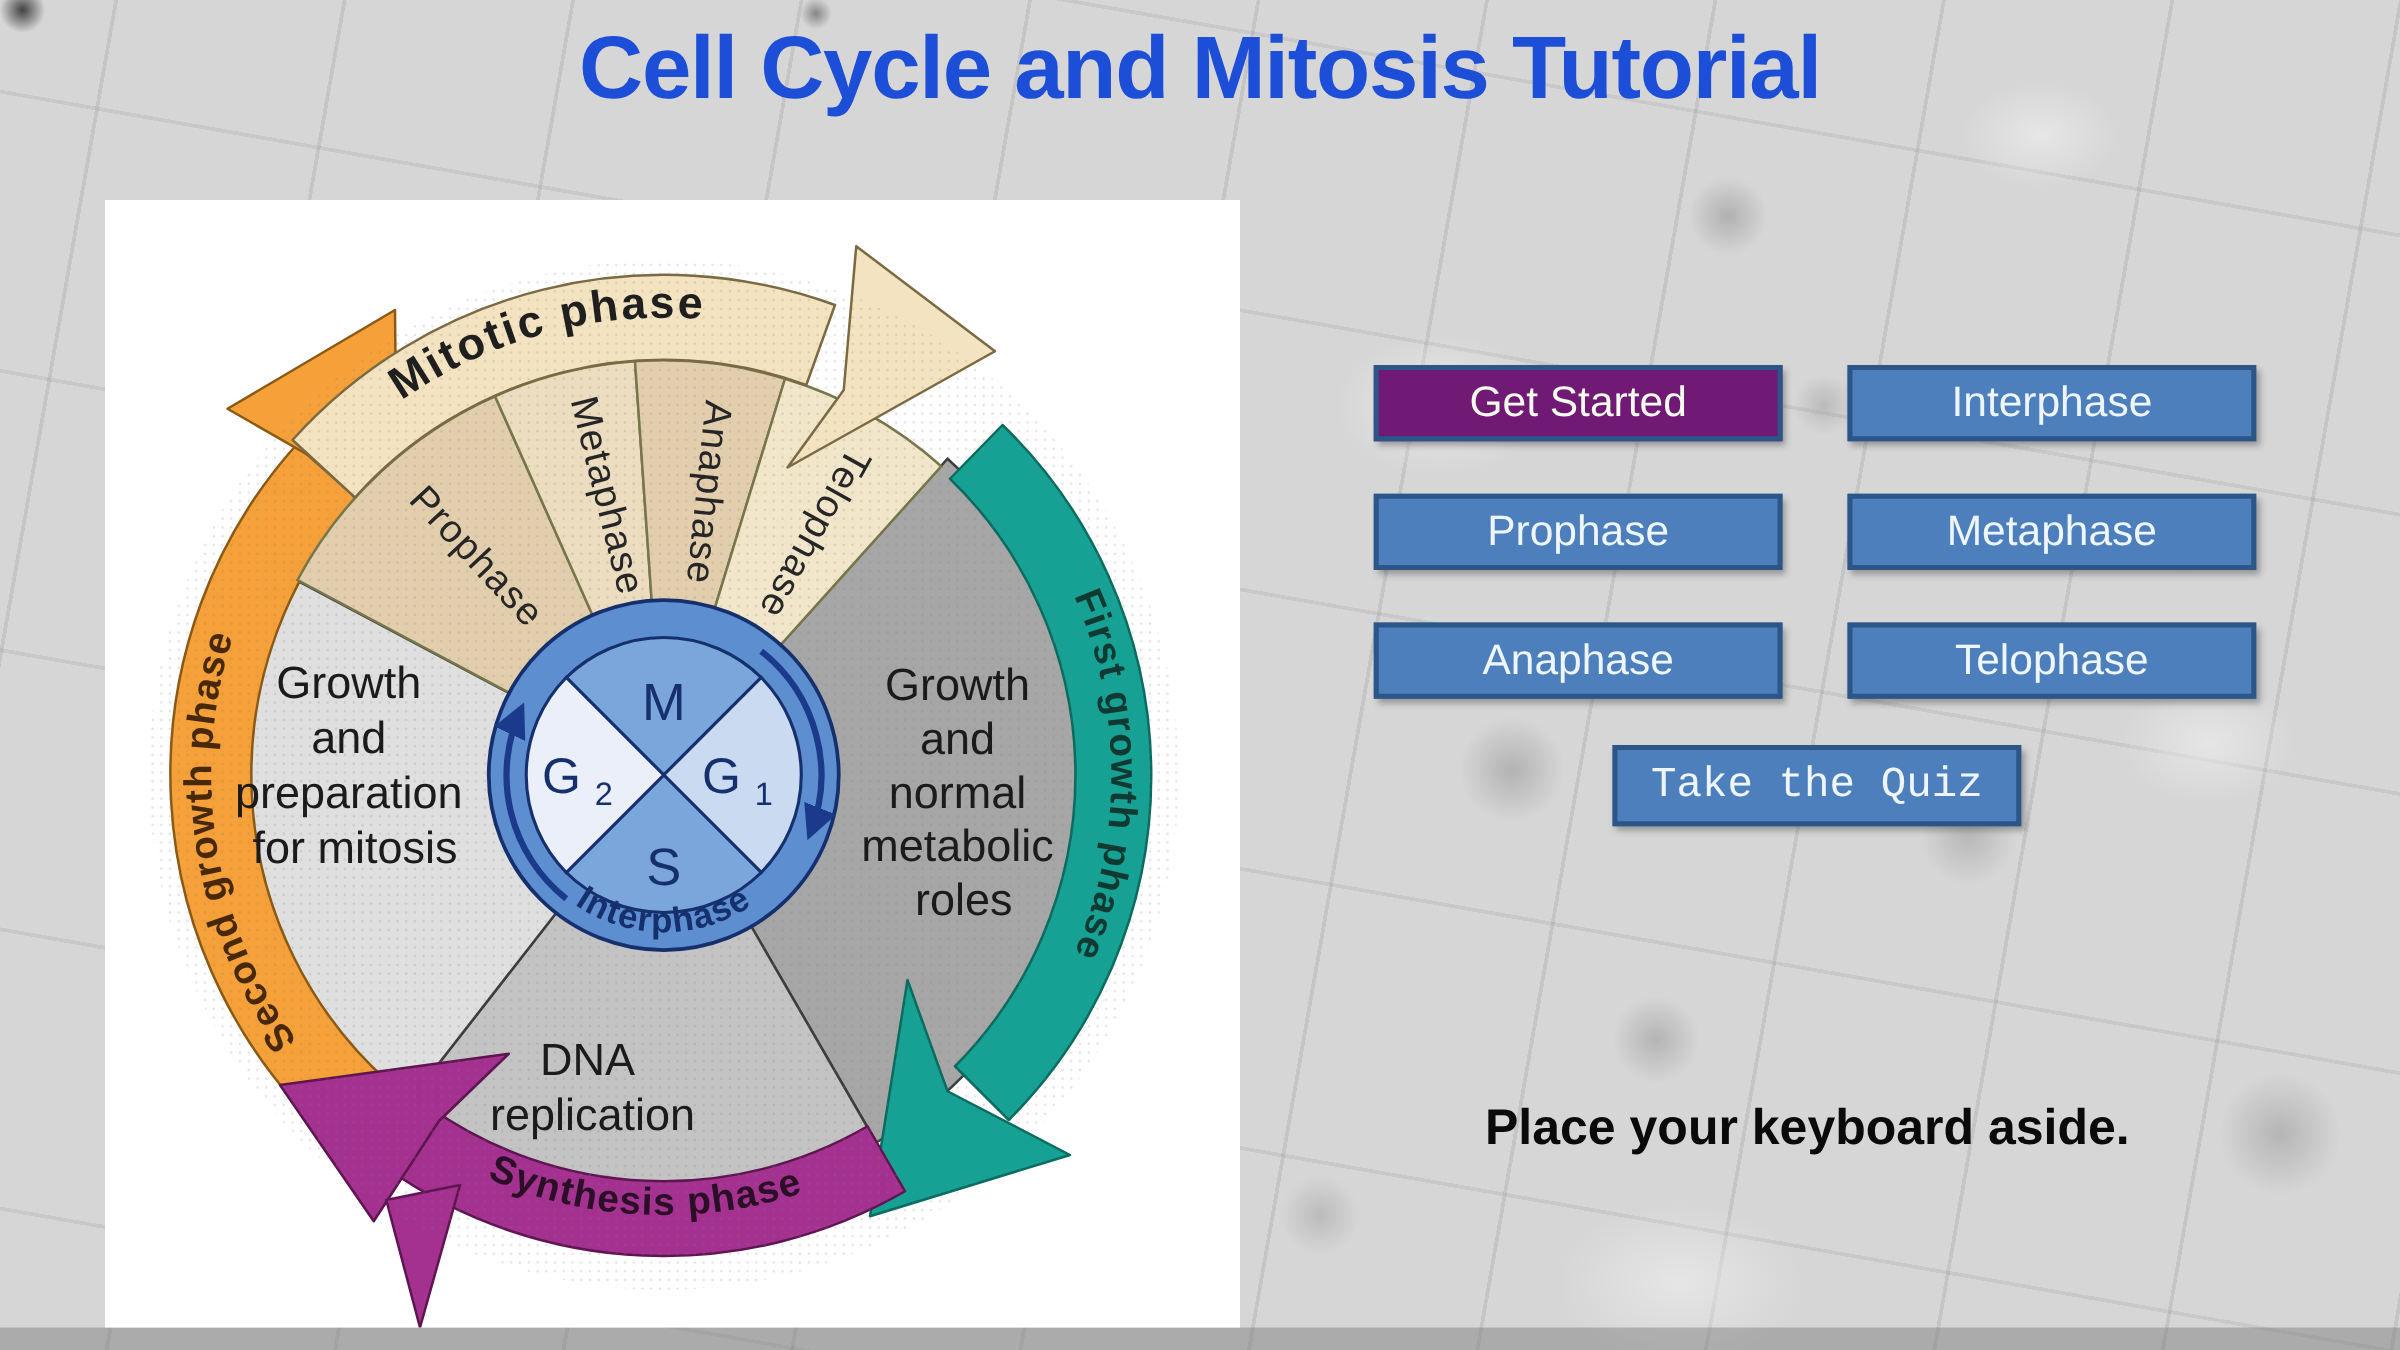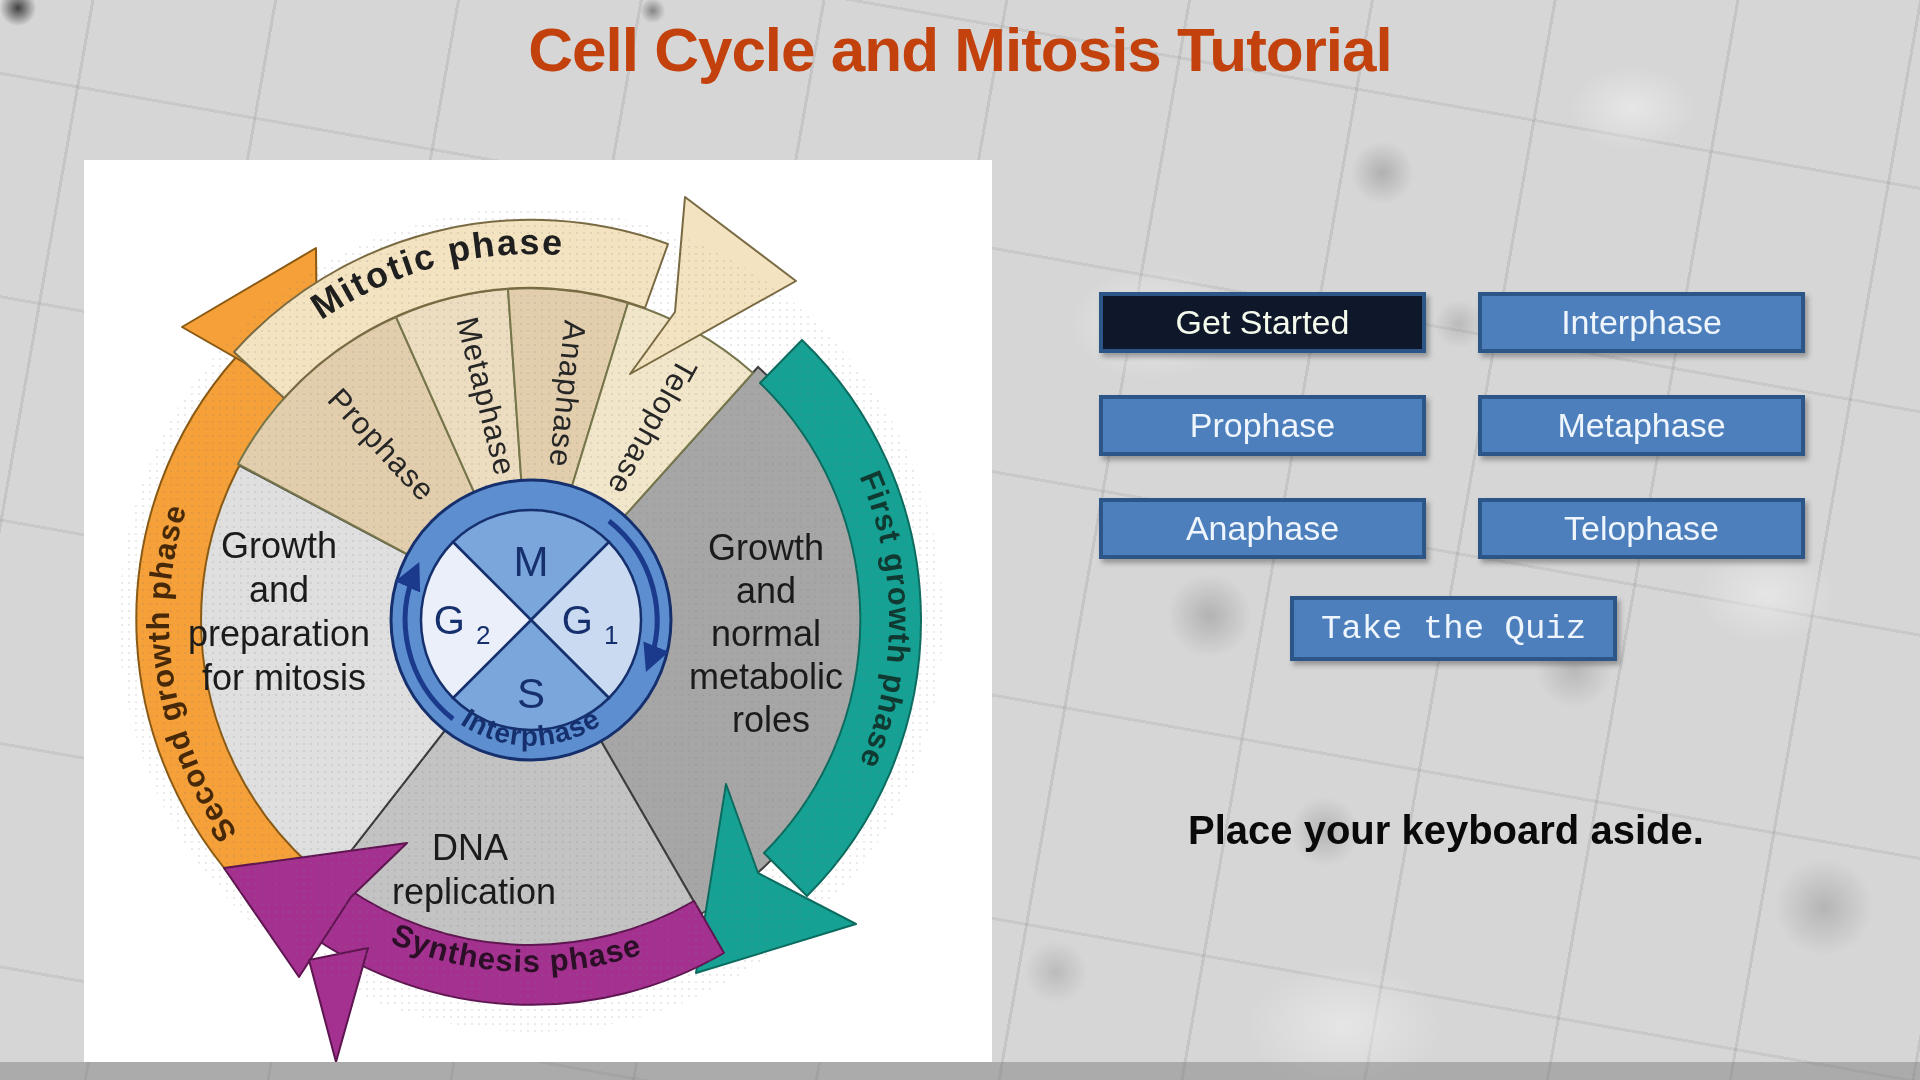--- a/index.html
+++ b/index.html
@@ -27,40 +27,40 @@
       radial-gradient(ellipse 140px 90px at 70% 95%, rgba(236,236,236,.7), transparent 70%),
       repeating-linear-gradient(100deg, transparent 0 90px, rgba(120,120,120,.18) 90px 93px, transparent 93px 180px),
       repeating-linear-gradient(10deg, transparent 0 110px, rgba(120,120,120,.14) 110px 113px, transparent 113px 220px);
   }
   .bottom-band{
     position:absolute;left:0;top:1062px;width:1920px;height:18px;
     background:rgba(120,120,120,.45);pointer-events:none;
   }
   .page-title{
     position:absolute;left:0;top:14px;width:1920px;
-    text-align:center;font-size:62px;font-weight:bold;color:#c2410c;
+    text-align:center;font-size:71px;font-weight:bold;color:#1d4ed8;
     letter-spacing:-1px;
   }
   .diagram-panel{
     position:absolute;left:84px;top:160px;width:908px;height:902px;
     background:#ffffff;
   }
   .btn{
     position:absolute;width:327px;height:61px;
     display:flex;align-items:center;justify-content:center;
     background:#4d7fbc;border:4px solid #2b5687;box-sizing:border-box;
     color:#eef5fc;font-size:34px;cursor:pointer;
     box-shadow:3px 4px 5px rgba(70,70,70,.45);
   }
-  .btn-green{background:#0f172a;color:#f4faec;}
+  .btn-green{background:#701a75;color:#f4faec;}
   .col-l{left:1099px;} .col-r{left:1478px;}
   .row-1{top:292px;} .row-2{top:395px;} .row-3{top:498px;}
   .btn-quiz{left:1290px;top:596px;height:65px;font-family:Liberation Mono, monospace;}
   .instructions{
-    position:absolute;left:1188px;top:808px;width:620px;
+    position:absolute;left:1188px;top:880px;width:620px;
     color:#0a0a0a;font-size:40px;font-weight:bold;
   }
   .instructions .line{margin-bottom:36px;}
   svg text{font-family:"Liberation Sans",sans-serif;}
 </style>
 </head>
 <body>
 
 <div class="texture"></div>
 <div class="bottom-band"></div>

